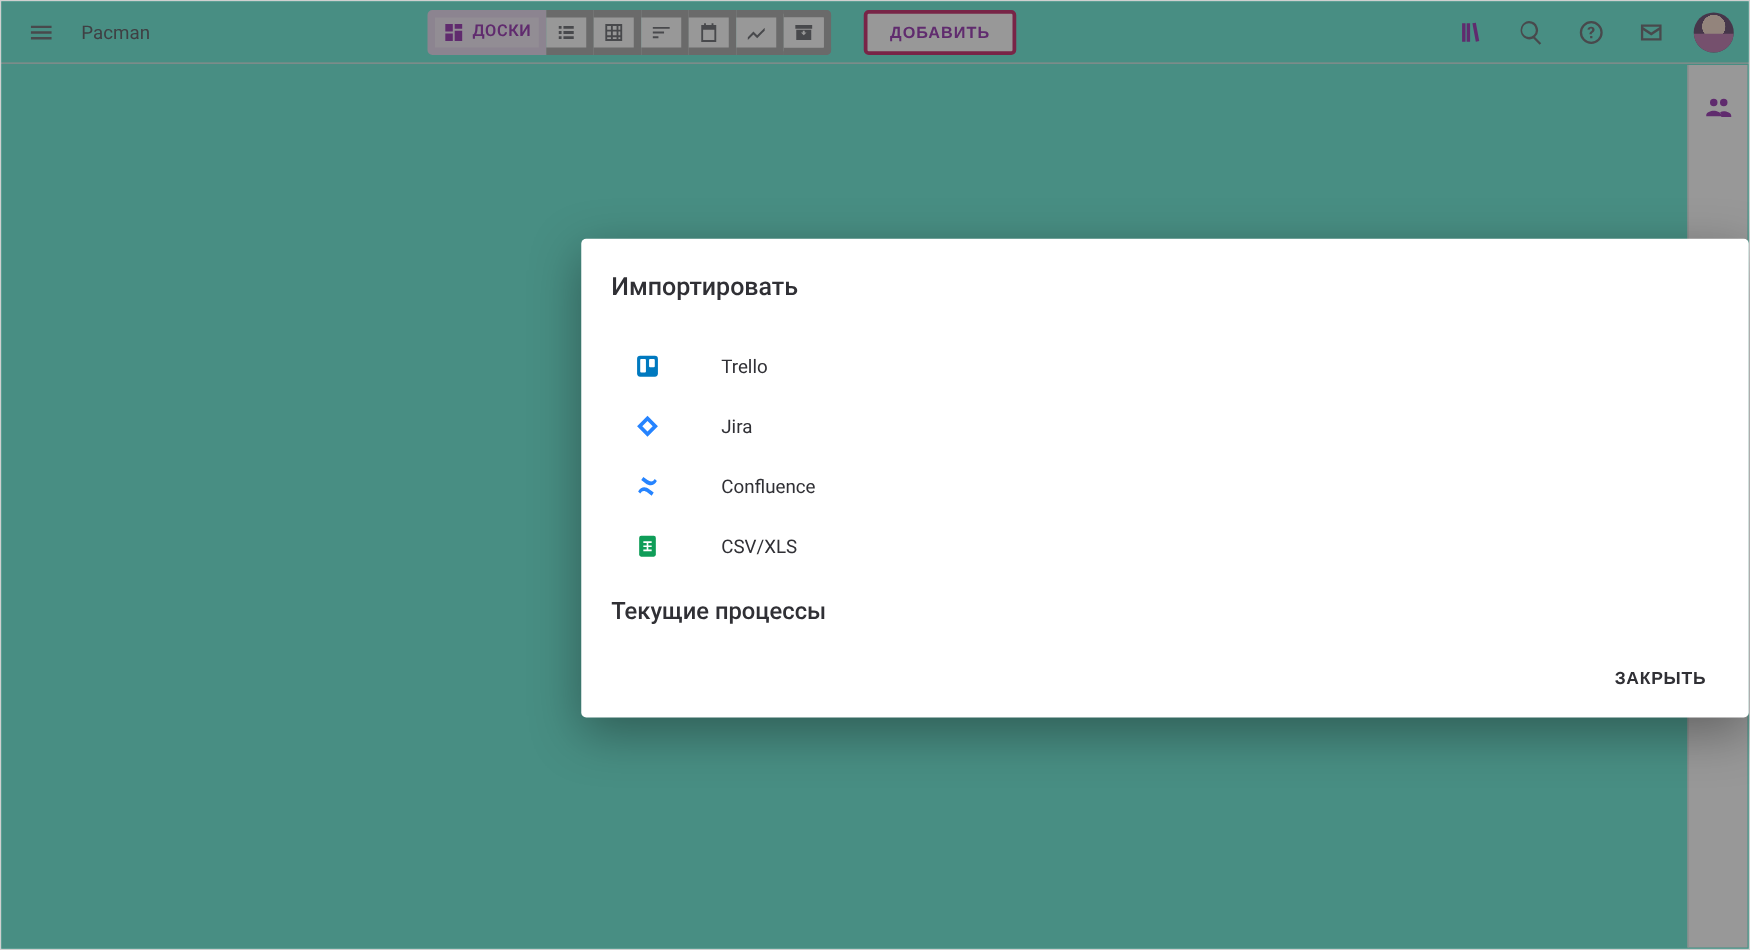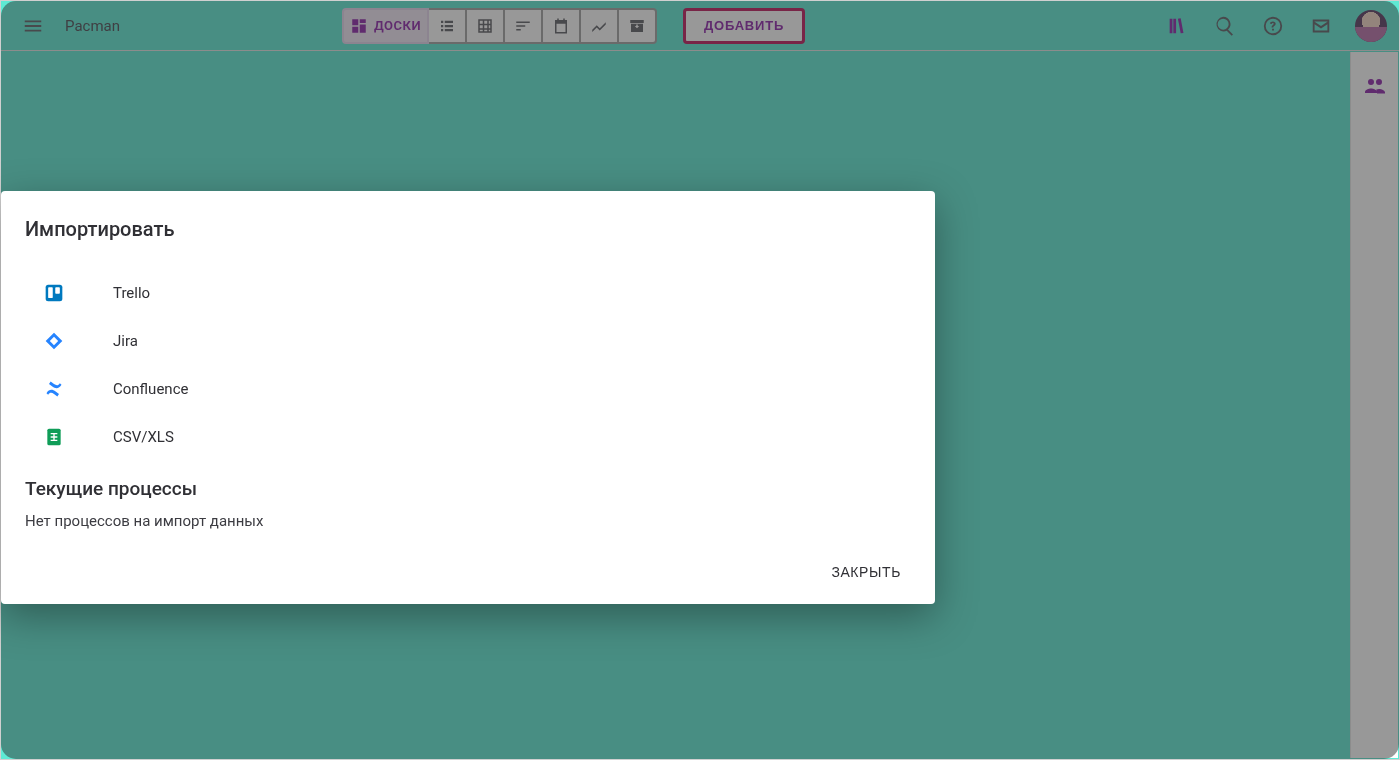--- a/index.html
+++ b/index.html
@@ -40,21 +40,21 @@
 }
 .view-group {
   display:flex;
   border-radius:4px;
   margin-left: 190px;
 }
 .view-btn {
   height: 36px;
   min-width: 38px;
   display:flex; align-items:center; justify-content:center;
-  border:2px solid #a3a3a3;
+  border:6px solid #a3a3a3;
   background:#fff;
   color:#5f6066;
   cursor:pointer;
   padding:0 6px;
 }
 .view-btn + .view-btn { border-left: none; }
 .view-btn.active {
   background:#f3e8f7;
   color:#8e24aa;
   border-color:#e7d6ee;
@@ -101,21 +101,21 @@
 .right-rail {
   position:absolute; top:51px; right:1px; bottom:1px; width:48px;
   border-left:1px solid #e6e6e6;
   background:#fff;
   display:flex; flex-direction:column; align-items:center; padding-top:22px;
 }
 .rail-icon { color:#8e24aa; cursor:pointer; }
 .overlay {
   position:absolute; inset:0;
   background:rgba(50,50,50,0.5);
-  display:flex; align-items:flex-start; justify-content:flex-start;border-radius:15px;
+  display:flex; align-items:flex-start; justify-content:flex-end;
 }
 .dialog {
   margin-top:190px;
   width:934px;
   background:#fff;
   border-radius:4px;
   box-shadow:0 12px 40px rgba(0,0,0,0.35);
   padding:26px 24px 16px 24px;
 }
 .dlg-title {
@@ -129,21 +129,21 @@
   cursor:pointer;
   color:#303035;
   font-size:15px;
 }
 .imp-icon { width:22px; height:22px; display:flex; align-items:center; justify-content:center; }
 .sec-title { font-size:19px; font-weight:500; color:#303035; margin-top:16px; }
 .sec-body { font-size:15px; color:#3c3c42; margin-top:12px; }
 .dlg-actions { display:flex; justify-content:flex-end; margin-top:26px; }
 .close-btn {
   background:none; border:none;
-  font-size:14px; font-weight:400; letter-spacing:0.6px;
+  font-size:14px; font-weight:700; letter-spacing:0.6px;
   color:#303035; cursor:pointer;
   padding:8px 10px;
 }
 </style>
 </head>
 <body>
 
 <div class="app-wrap">
   <div class="topbar">
     <div class="menu-btn">
@@ -264,20 +264,19 @@
             <svg width="20" height="20" viewBox="0 0 24 24">
                 <rect x="4" y="2" width="16" height="20" rx="2" fill="#0F9D58"></rect>
                 <path stroke="#fff" stroke-width="1.6" d="M8 8h8M8 12h8M8 16h8M12 8v8"></path>
               </svg>
           </span>
           <span>CSV/XLS</span>
         </div>
       </div>
 
       <div class="sec-title">Текущие процессы</div>
-      <div class="sec-body">Нет процессов на импорт данных</div>
 
       <div class="dlg-actions">
         <button class="close-btn">ЗАКРЫТЬ</button>
       </div>
     </div>
   </div>
 </div>
 
 </body></html>

